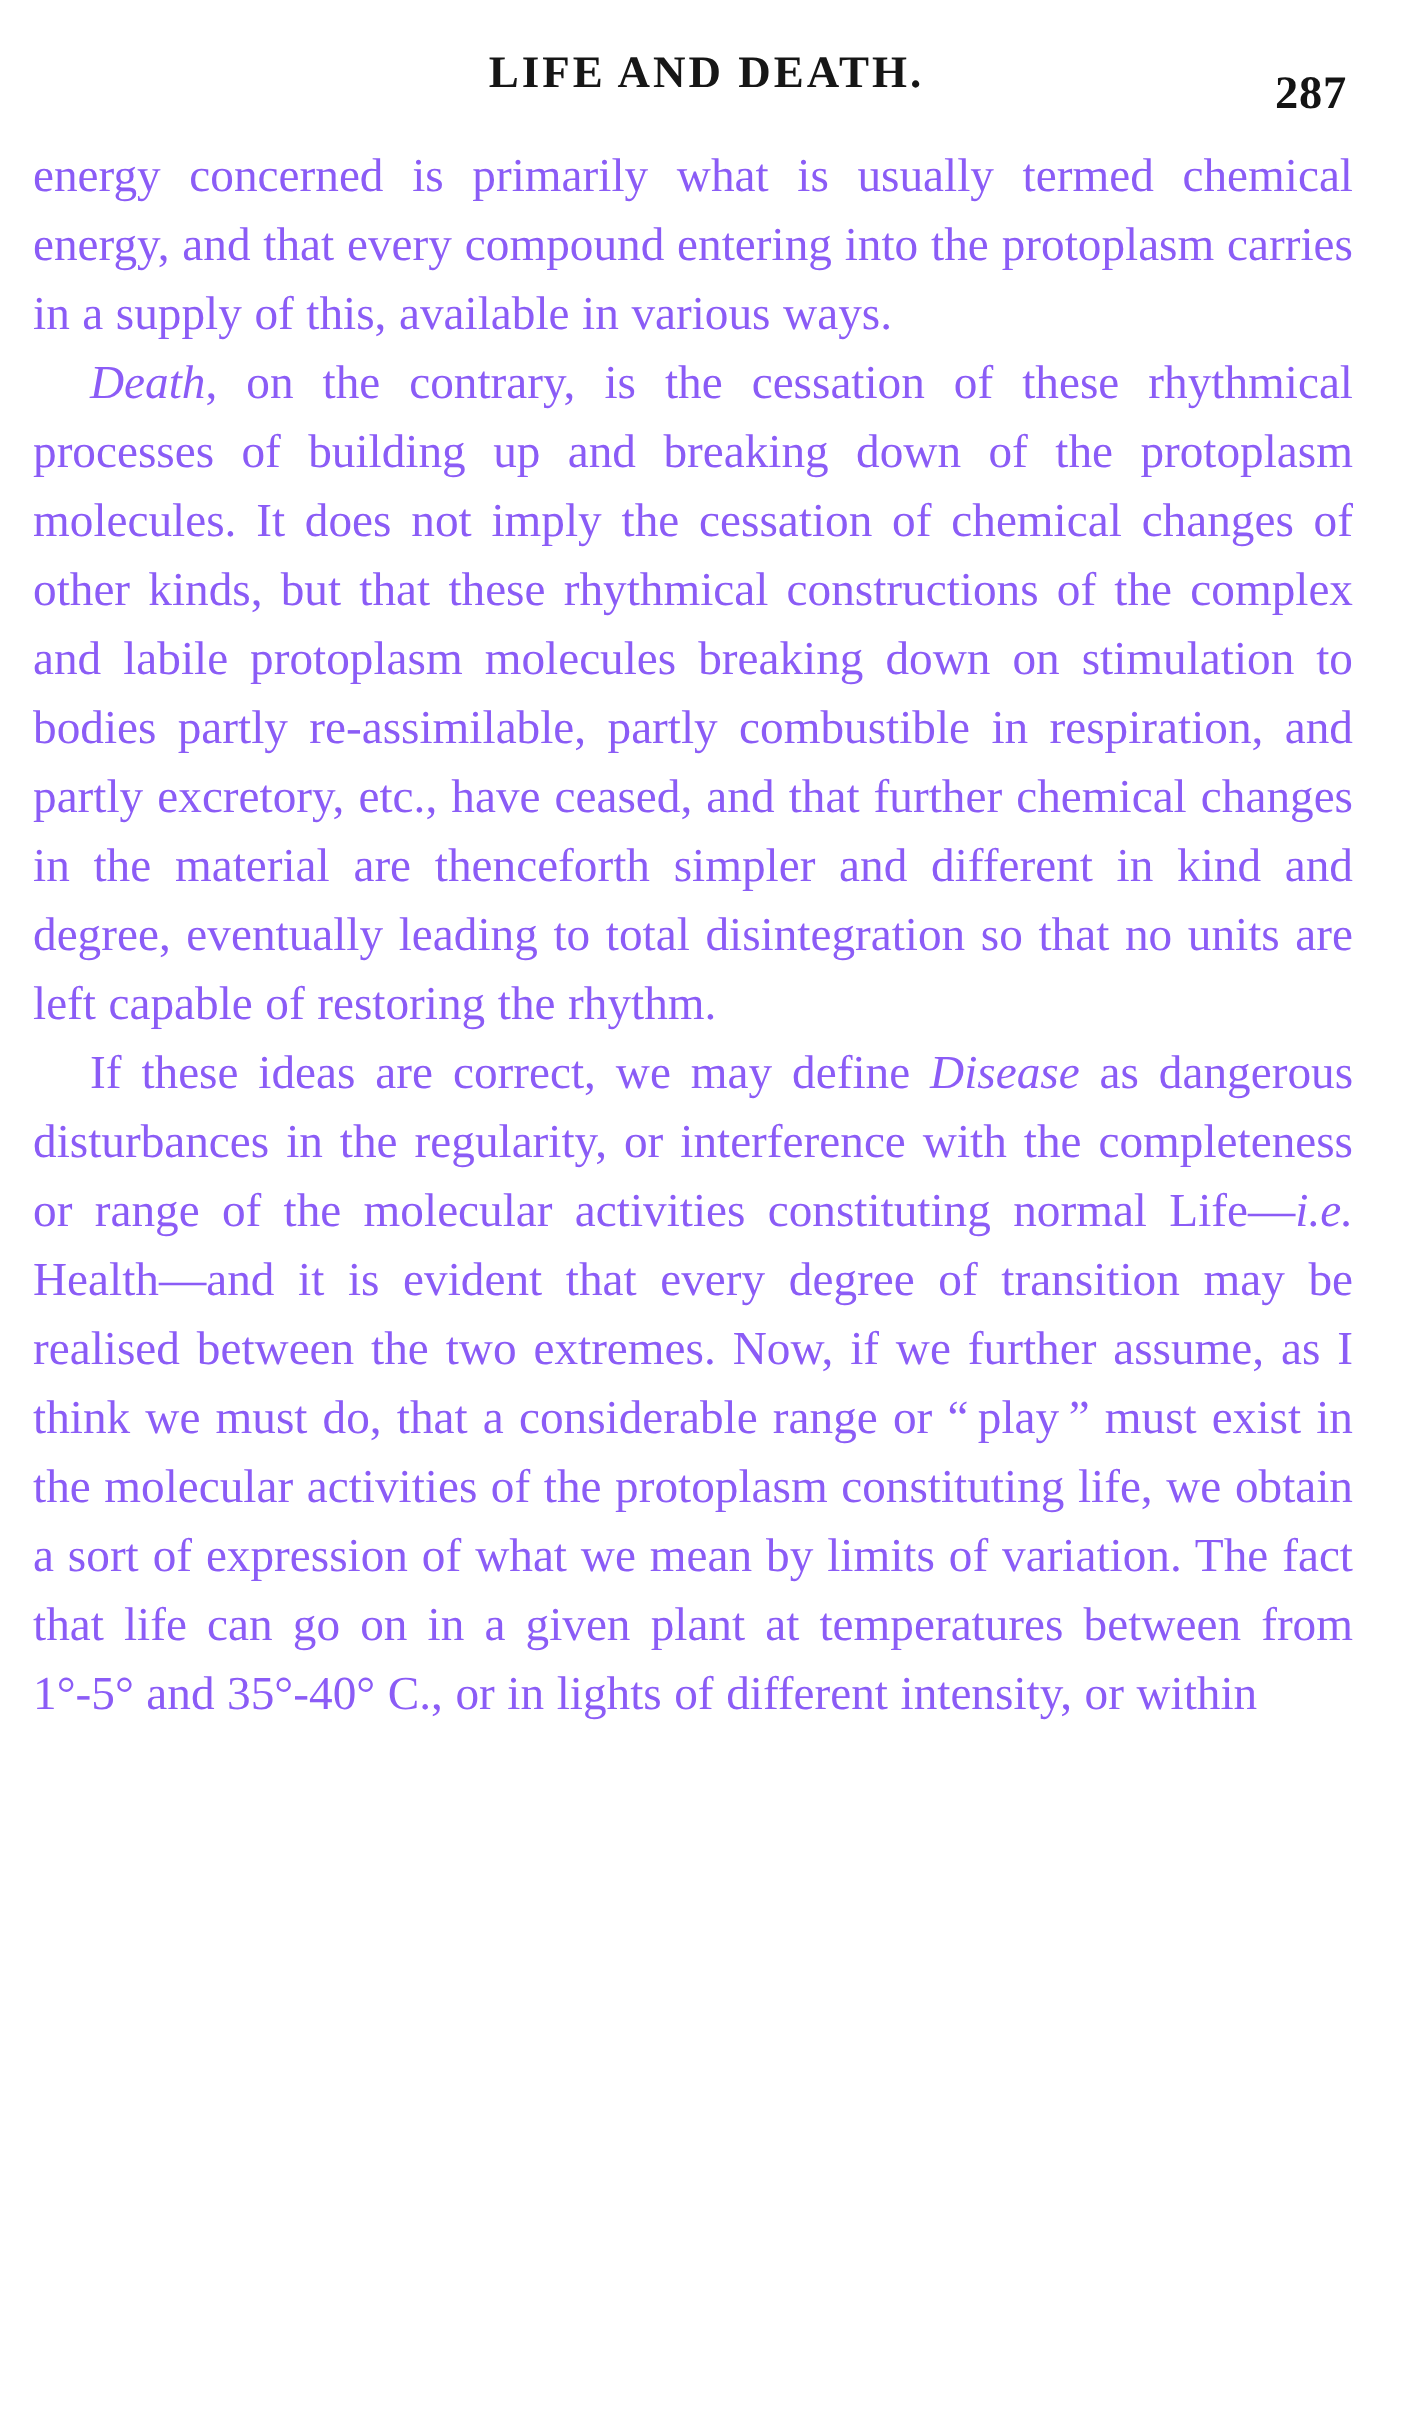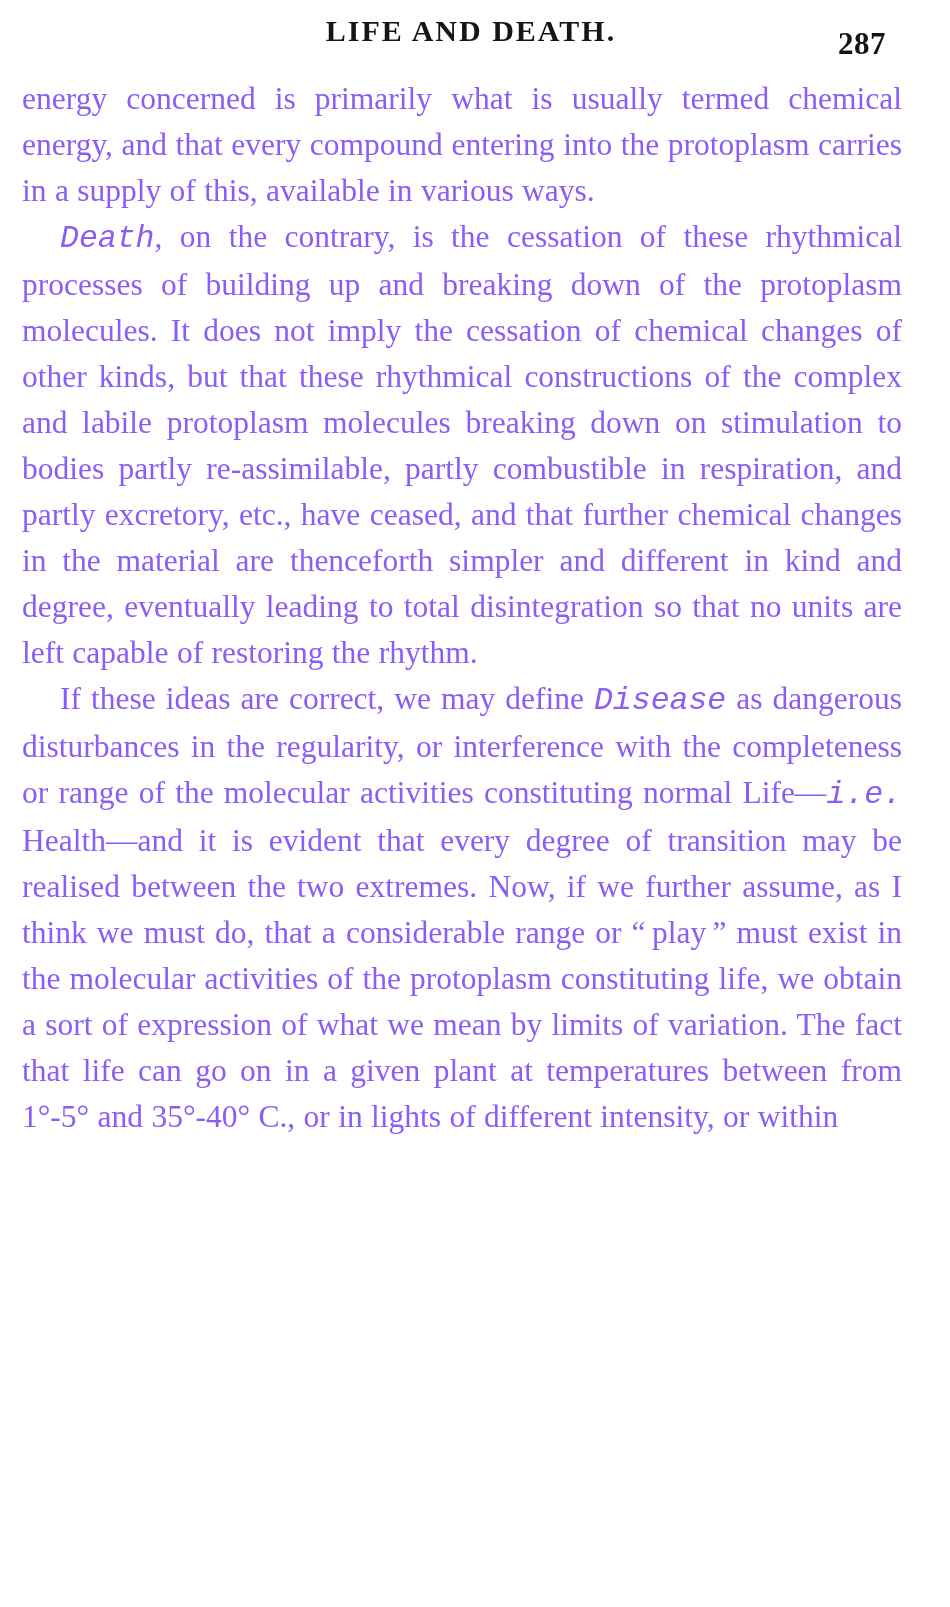--- a/index.html
+++ b/index.html
@@ -12,41 +12,41 @@
     height: 1607px;
     font-family: "Liberation Serif", serif;
     color: #1a1a1a;
     overflow: hidden;
   }
   .page {
     position: relative;
     width: 950px;
     height: 1182px;
     box-sizing: border-box;
-    padding: 14px 48px 0 22px;
+    padding: 32px 48px 0 22px;
   }
   .running-head {
     display: flex;
     align-items: baseline;
     justify-content: center;
     position: relative;
     height: 52px;
   }
   .running-title {
     font-size: 30px;
     letter-spacing: 2.0px;
     font-weight: 700;
     font-variant: small-caps;
     text-transform: uppercase;
     color: #161616;
     margin-left: 18px;
   }
   .folio {
     position: absolute;
-    right: 16px;
+    right: 4px;
     bottom: 4px;
     font-size: 31px;
     font-weight: 700;
     letter-spacing: 0.5px;
     color: #141414;
   }
   .body-text {
     margin-top: 10px;
     font-size: 31.5px;
     line-height: 46px;
@@ -56,21 +56,20 @@
   }
   .body-text p {
     margin: 0;
     text-indent: 38px;
   }
   .body-text p.first {
     text-indent: 0;
   }
   .body-text i {
     font-style: italic;
-    font-family: Liberation Mono, monospace;
   }
   
   .body-text p {
     word-spacing: 0.5px;
   }
 </style>
 </head>
 <body>
 
 <div class="page">

